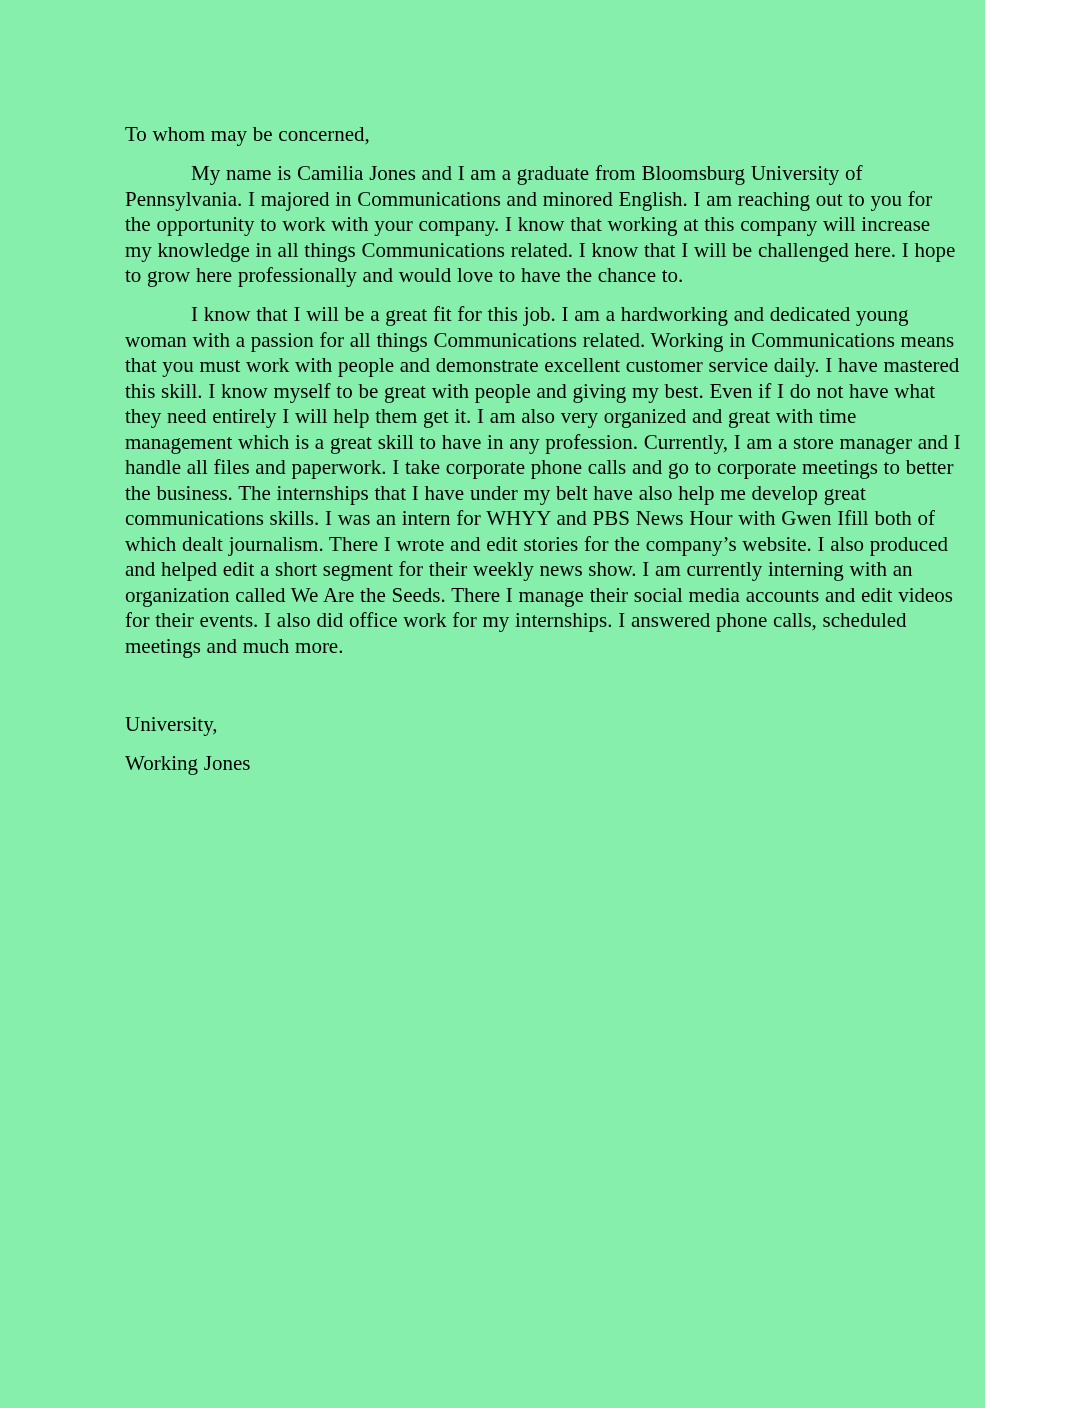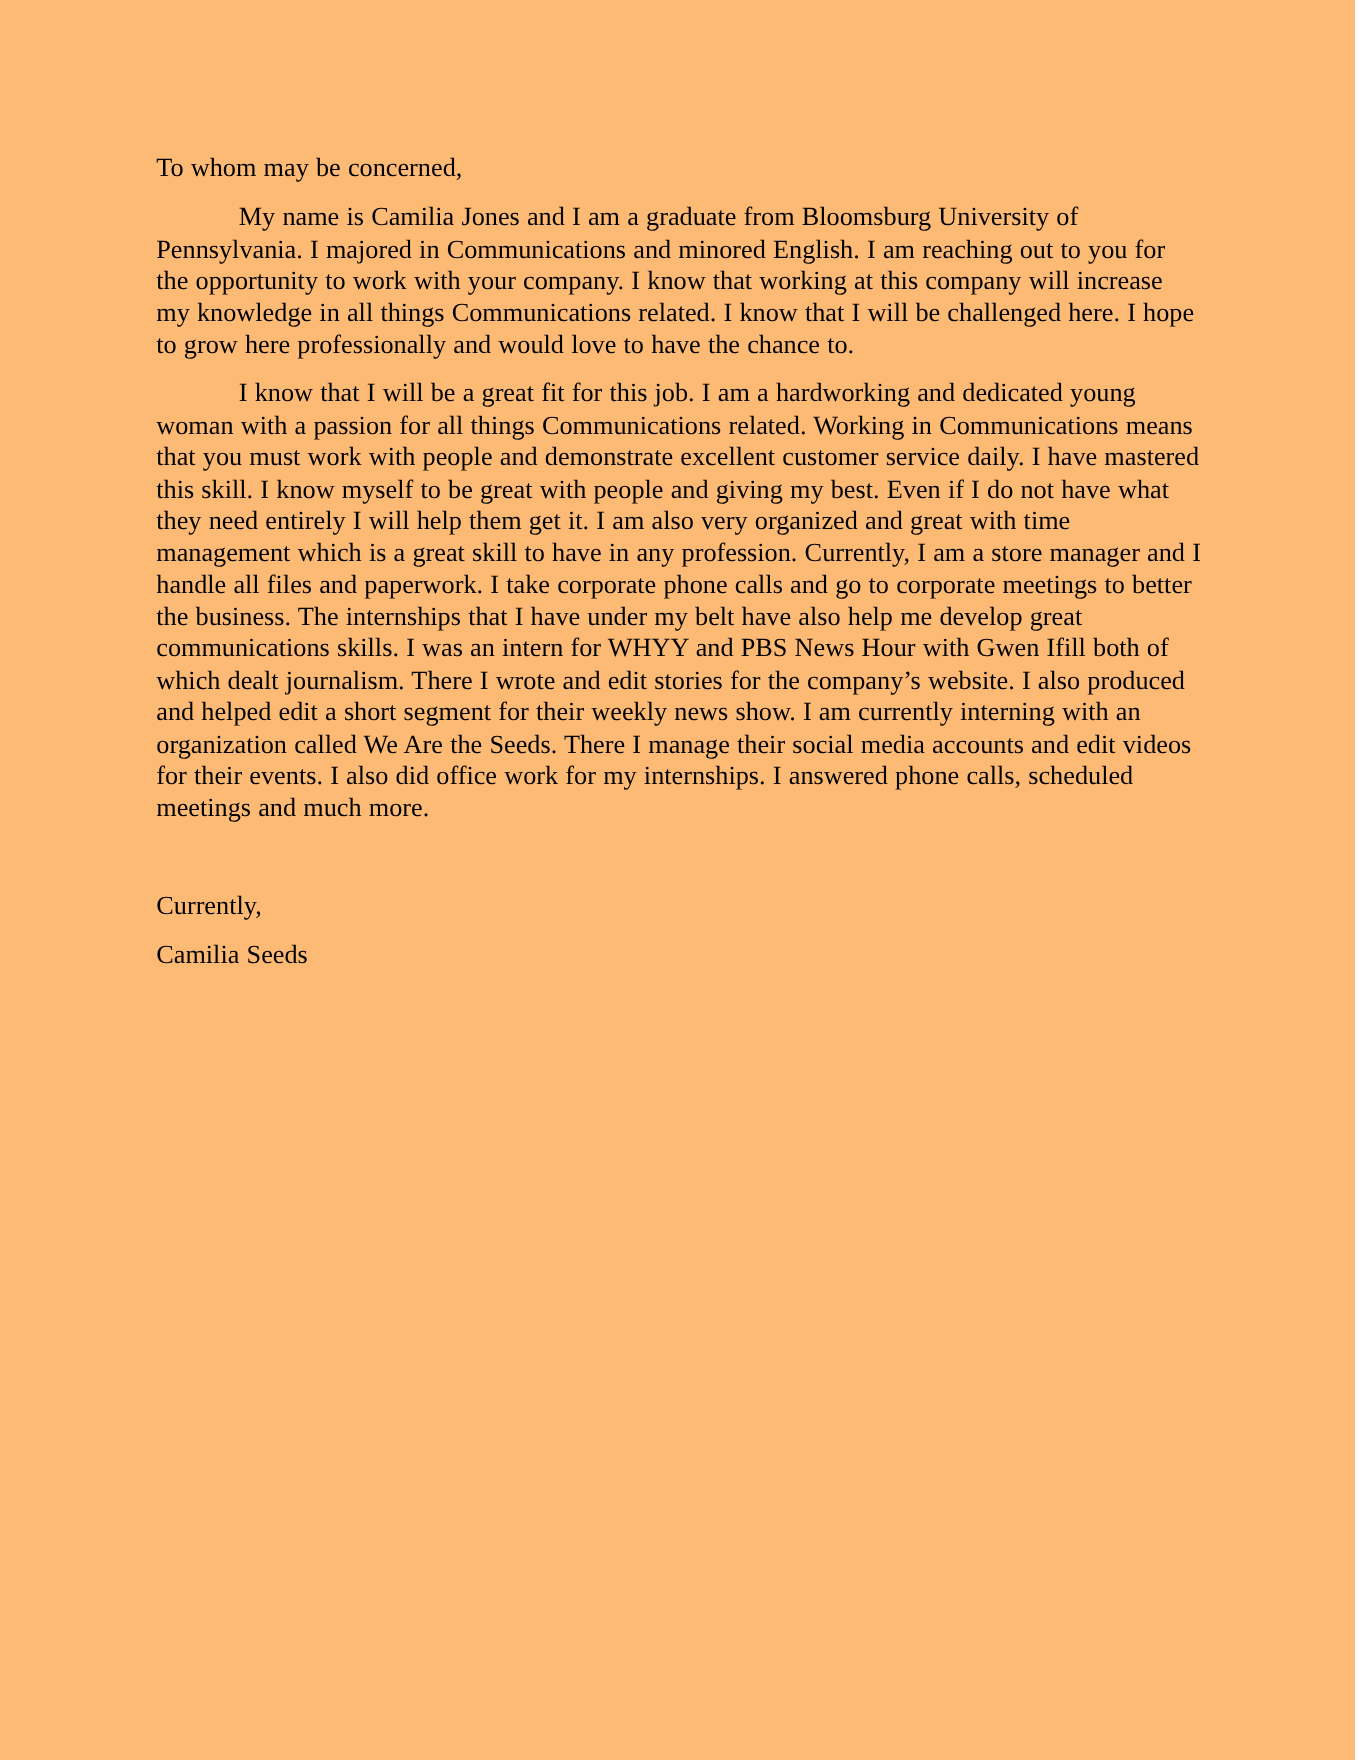--- a/index.html
+++ b/index.html
@@ -2,23 +2,23 @@
 <html><head>
 <meta charset="utf-8">
 <style>
   html, body {
     margin: 0;
     padding: 0;
     background: #ffffff;
   }
   .page {
     position: relative;
-    width: 1084px;
+    width: 985px;
     height: 1408px;
-    background: #fdba74;
+    background: #86efac;
     color: #000000;
     font-family: "Liberation Serif", "DejaVu Serif", serif;
     font-size: 21px;
     line-height: 25.5px;
     box-sizing: border-box;
     padding: 122px 128px 0 125px;
     overflow: hidden;
   }
   .letter-body {
     width: 836px;
@@ -47,18 +47,18 @@
     <p class="salutation">To whom may be concerned,</p>
 
     <p class="indented">My name is Camilia Jones and I am a graduate from Bloomsburg University of Pennsylvania. I majored in Communications and minored English. I am reaching out to you for the opportunity to work with your company. I know that working at this company will increase my knowledge in all things Communications related. I know that I will be challenged here. I hope to grow here professionally and would love to have the chance to.</p>
 
     <p class="indented">I know that I will be a great fit for this job. I am a hardworking and dedicated young woman with a passion for all things Communications related. Working in Communications means that you must work with people and demonstrate excellent customer service daily. I have mastered this skill. I know myself to be great with people and giving my best. Even if I do not have what they need entirely I will help them get it. I am also very organized and great with time management which is a great skill to have in any profession. Currently, I am a store manager and I handle all files and paperwork. I take corporate phone calls and go to corporate meetings to better the business. The internships that I have under my belt have also help me develop great communications skills. I was an intern for WHYY and PBS News Hour with Gwen Ifill both of which dealt journalism. There I wrote and edit stories for the company’s website. I also produced and helped edit a short segment for their weekly news show. I am currently interning with an organization called We Are the Seeds. There I manage their social media accounts and edit videos for their events. I also did office work for my internships. I answered phone calls, scheduled meetings and much more.</p>
 
 
     <div class="blank-line"></div>
 
     <div class="closing-block">
-      <p>Currently,</p>
-      <p>Camilia Seeds</p>
+      <p>University,</p>
+      <p>Working Jones</p>
     </div>
 
   </div>
 </div>
 
 </body></html>

